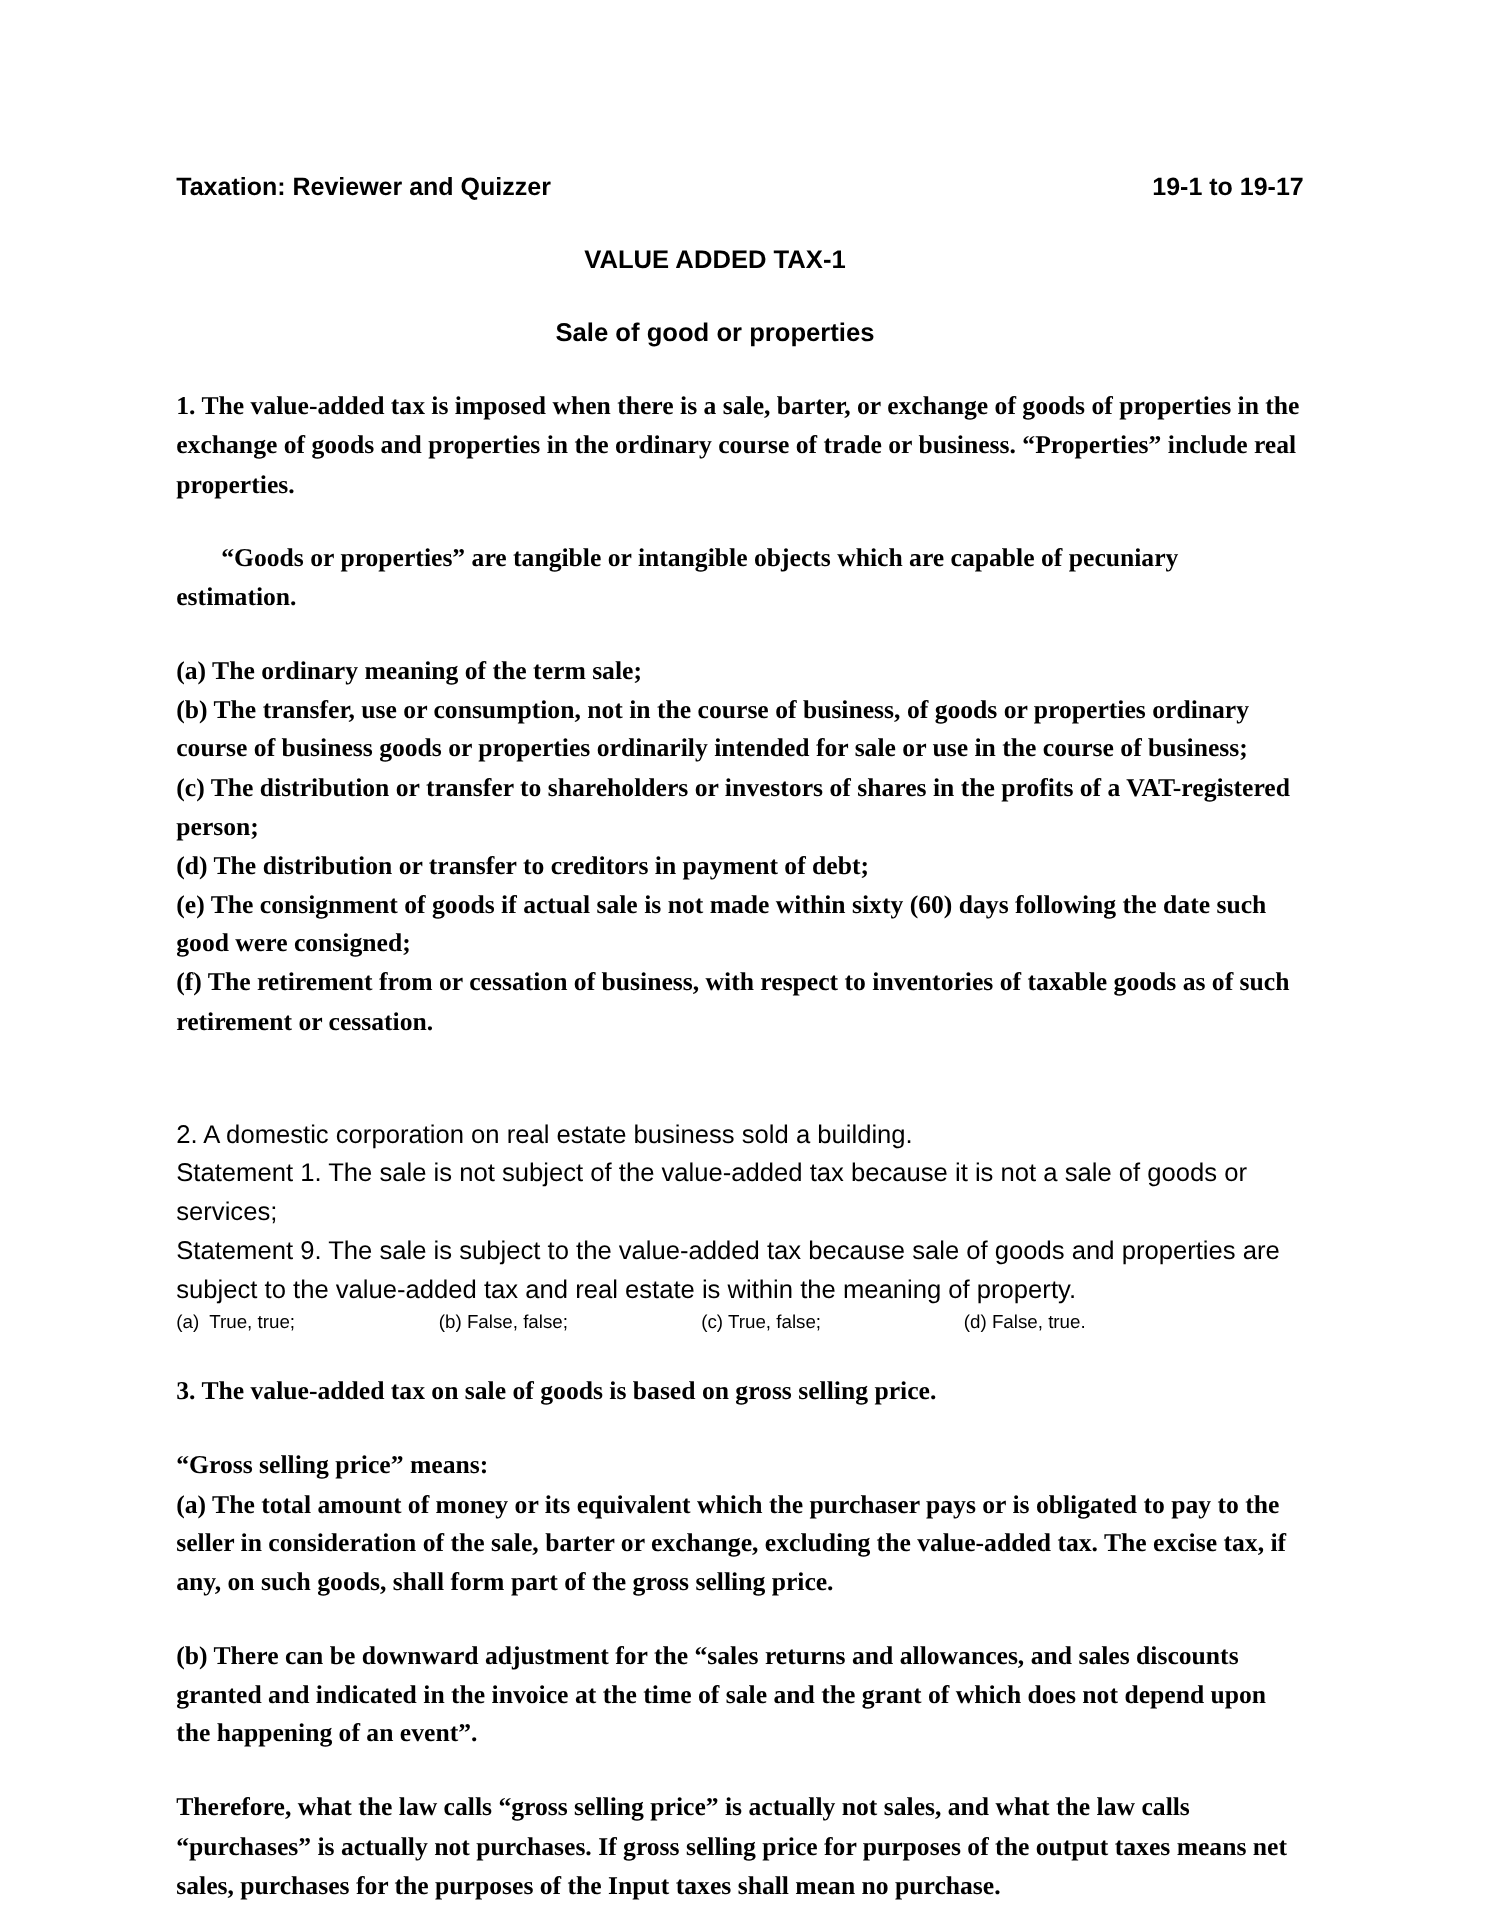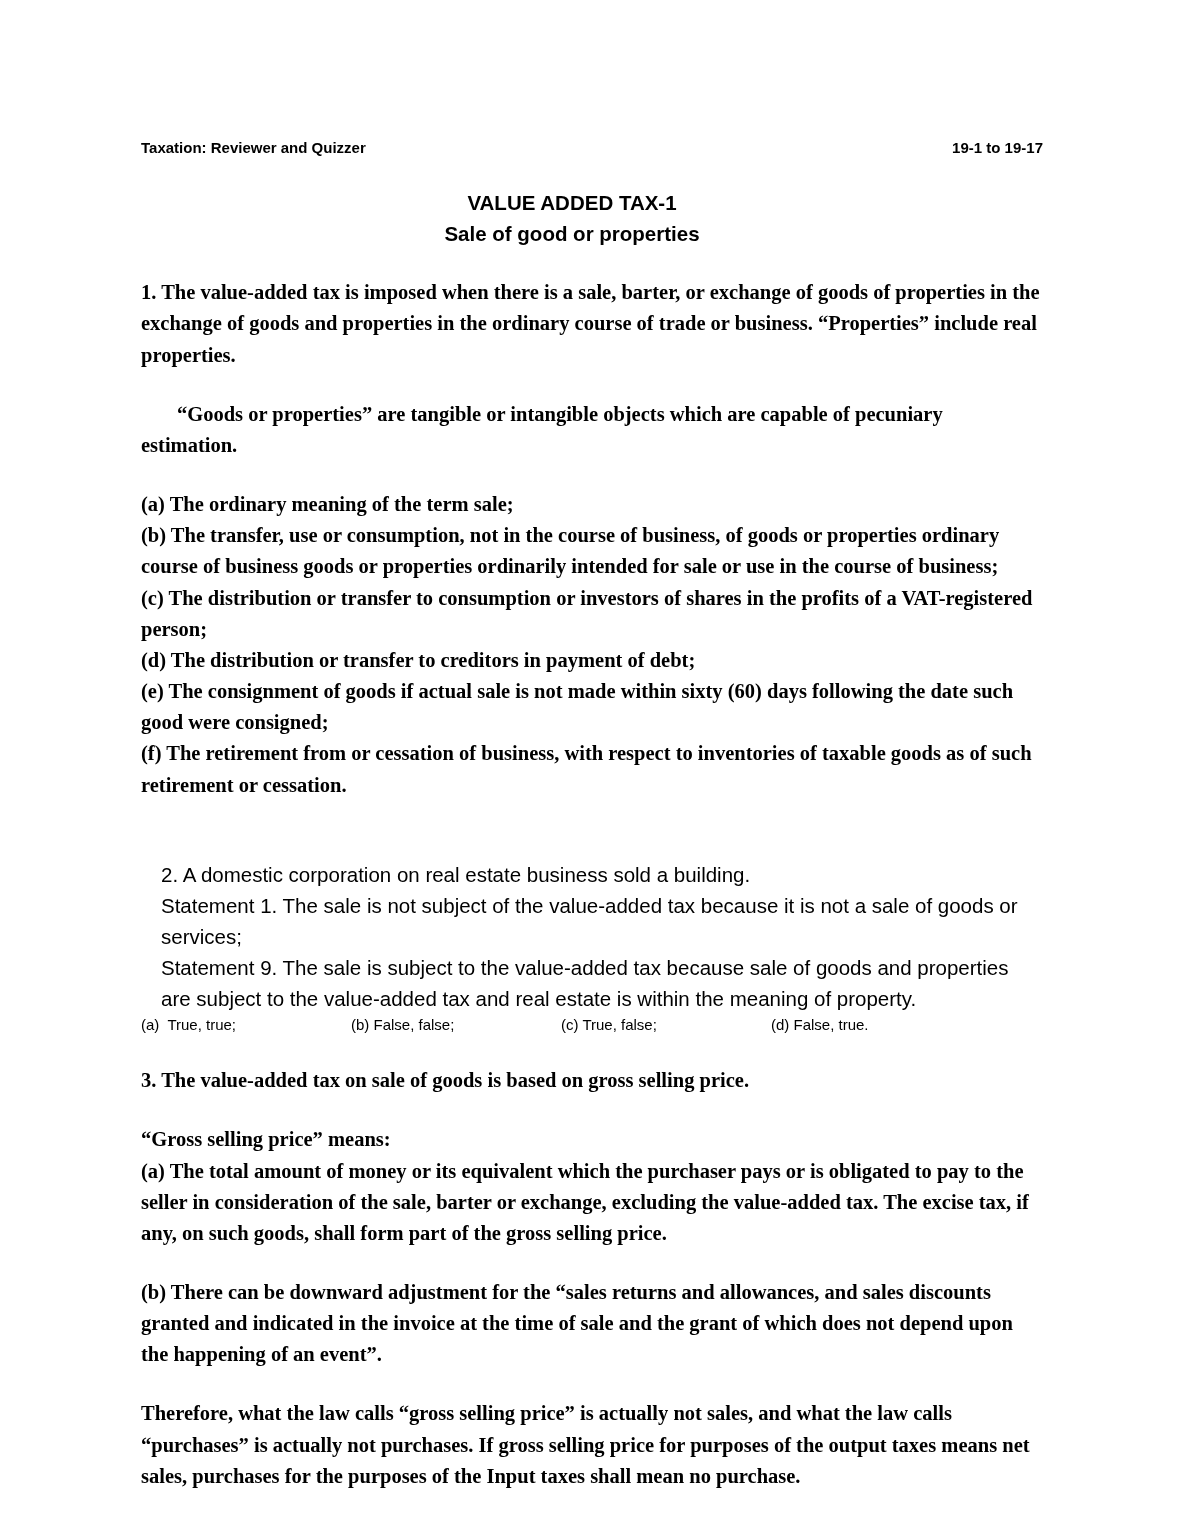--- a/index.html
+++ b/index.html
@@ -19,48 +19,48 @@
     width: 1190px;
     height: 1540px;
     background: #ffffff;
     box-sizing: border-box;
     padding: 140px 147px 0 141px;
   }
   .doc-header {
     display: flex;
     justify-content: space-between;
     align-items: baseline;
-    font-size: 15px;
+    font-size: 20px;
     font-weight: bold;
     line-height: 1.0;
     margin-bottom: 0;
   }
   .header-left { white-space: nowrap; }
   .header-right { white-space: nowrap; }
 
   .title-block {
     margin-top: 32px;
     text-align: center;
     font-size: 20.5px;
     font-weight: bold;
     line-height: 1.52;
     padding-right: 40px;
   }
-  .title-line { display: block; }
+  .title-line { display: block; margin-top: 28px; }
 
   .body-block {
     font-size: 20.5px;
     line-height: 1.52;
     text-align: left;
   }
   p {
     margin: 0;
   }
   .bold { font-weight: bold; }
-  .regular { font-weight: normal; margin-left: 20px; }
+  .regular { font-weight: normal; }
 
   .para { margin-top: 28px; font-family: Liberation Serif, serif; }
   .indent-first { text-indent: 36px; }
 
   .gap-large { height: 58px; }
 
   .choices {
     display: block;
     font-size: 15px;
     font-weight: normal;
@@ -93,21 +93,21 @@
 
   <div class="body-block">
 
     <p class="para bold">1. The value-added tax is imposed when there is a sale, barter, or exchange of goods of properties in the exchange of goods and properties in the ordinary course of trade or business. “Properties” include real properties.</p>
 
     <p class="para bold indent-first">“Goods or properties” are tangible or intangible objects which are capable of pecuniary estimation.</p>
 
     <div class="para">
       <p class="bold list-line">(a) The ordinary meaning of the term sale;</p>
       <p class="bold list-line">(b) The transfer, use or consumption, not in the course of business, of goods or properties ordinary course of business goods or properties ordinarily intended for sale or use in the course of business;</p>
-      <p class="bold list-line">(c) The distribution or transfer to consumption or investors of shares in the profits of a VAT-registered person;</p>
+      <p class="bold list-line">(c) The distribution or transfer to shareholders or investors of shares in the profits of a VAT-registered person;</p>
       <p class="bold list-line">(d) The distribution or transfer to creditors in payment of debt;</p>
       <p class="bold list-line">(e) The consignment of goods if actual sale is not made within sixty (60) days following the date such good were consigned;</p>
       <p class="bold list-line">(f) The retirement from or cessation of business, with respect to inventories of taxable goods as of such retirement or cessation.</p>
     </div>
 
     <div class="gap-large"></div>
 
     <div>
       <p class="regular">2. A domestic corporation on real estate business sold a building.</p>
       <p class="regular">Statement 1. The sale is not subject of the value-added tax because it is not a sale of goods or services;</p>

